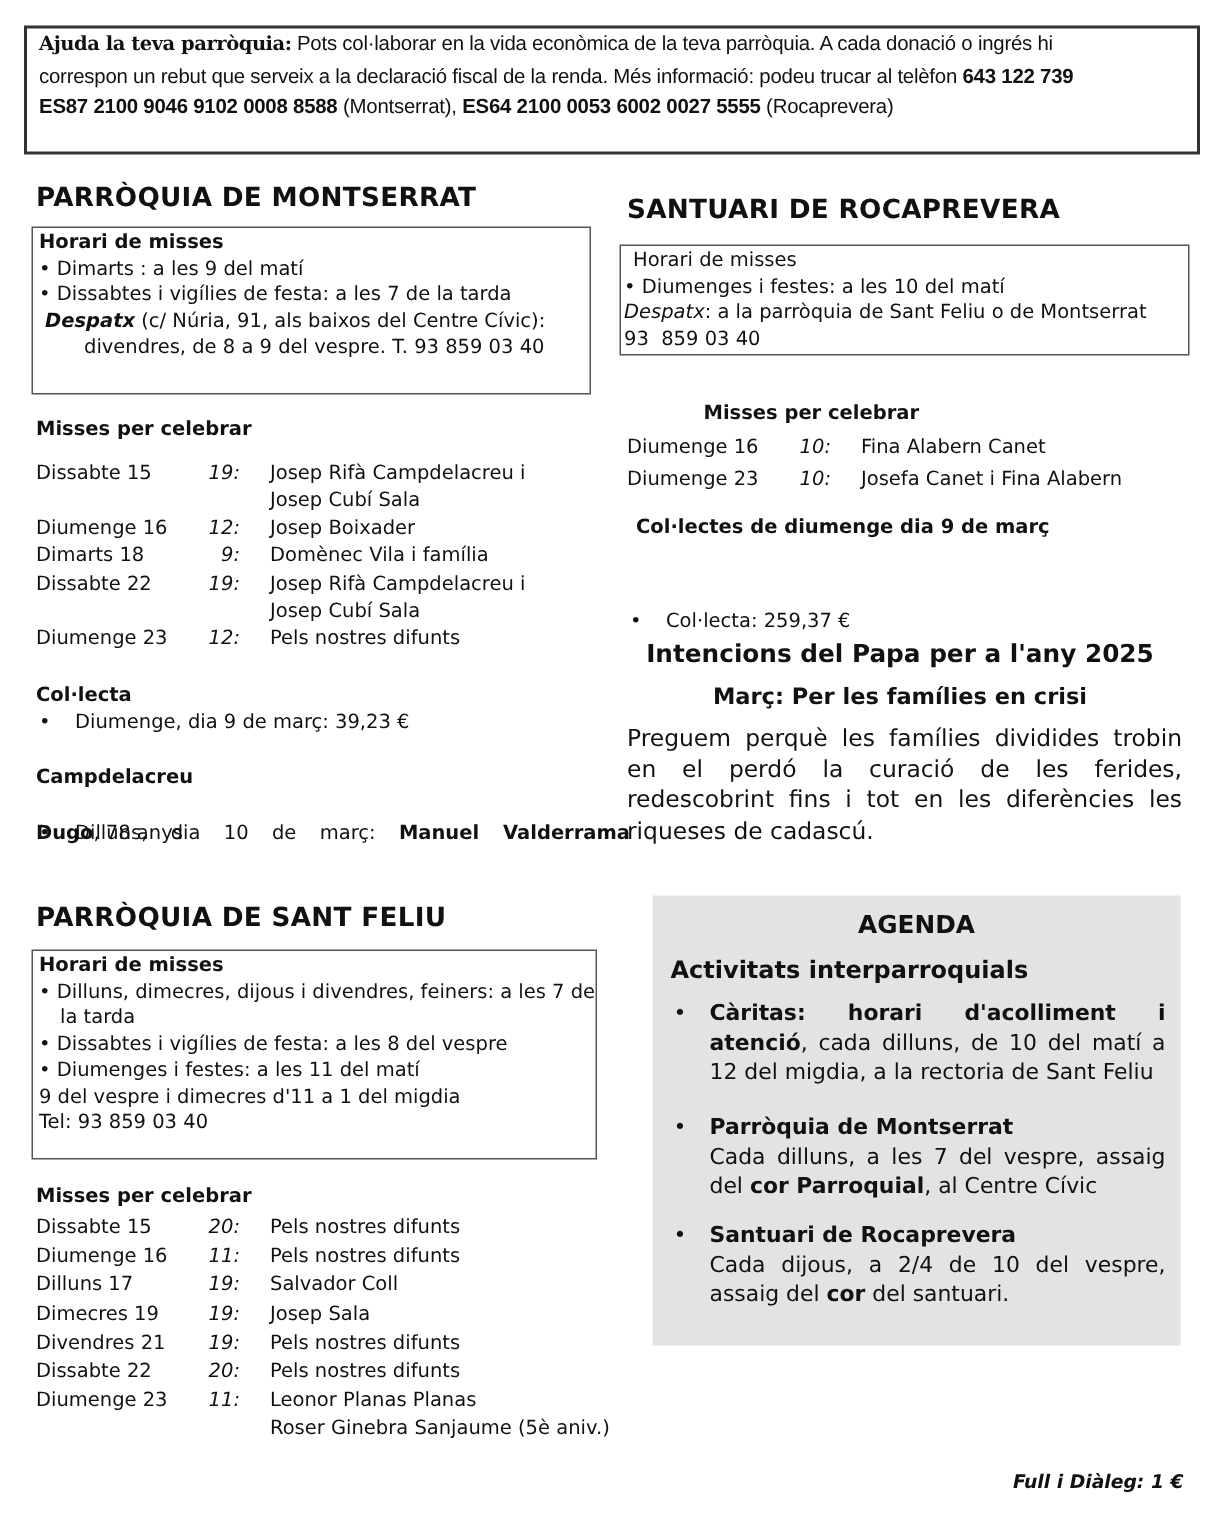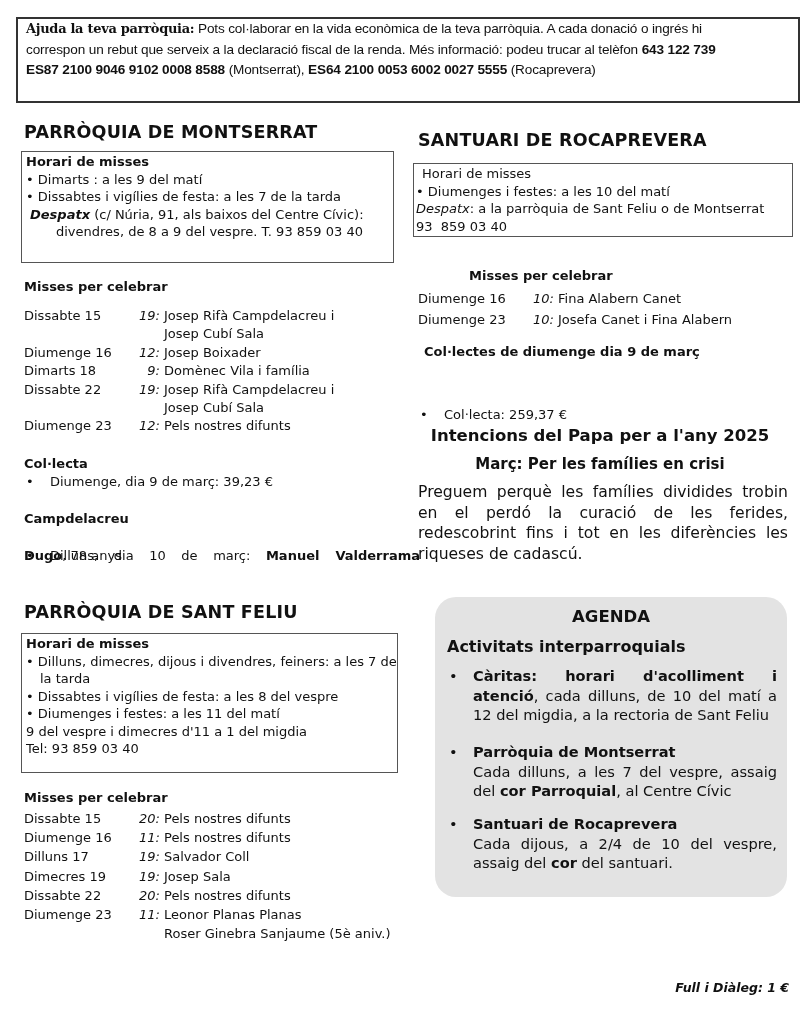--- a/index.html
+++ b/index.html
@@ -32,33 +32,32 @@
     .box .ln { display: block; white-space: nowrap; }
     .box .ind { padding-left: 30px; }
     .box .ind2 { padding-left: 14px; }
     .hb { font-weight: bold; }
 
     .sub { font-size: 13px; font-weight: bold; white-space: nowrap; }
 
     table.mass { border-collapse: collapse; font-size: 13px; }
     table.mass td { padding: 0; vertical-align: top; white-space: nowrap; line-height: 18.4px; }
     table.mass td.day { width: 110px; }
-    table.mass td.hr { font-style: italic; text-align: right; padding-right: 4px; width: 26px; }
+    table.mass td.hr { font-style: italic; text-align: right; padding-right: 20px; width: 26px; }
 
     .bullet-line { font-size: 13px; line-height: 18.4px; position: relative; padding-left: 26px; }
     .bullet-line .dot { position: absolute; left: 2px; top: 0; }
 
     #pope-title { font-size: 16.5px; font-weight: bold; text-align: center; white-space: nowrap; }
     #pope-sub { font-size: 15px; font-weight: bold; text-align: center; white-space: nowrap; }
     #pope-text { font-size: 15.6px; line-height: 20.5px; text-align: justify; text-align-last: left; }
 
     #agenda {
       left: 435px; top: 597px; width: 352px; height: 300px;
       background: #e3e3e3;
-      border-radius: 21px;
     }
     #agenda-title { font-size: 16.5px; font-weight: bold; text-align: center; }
     #agenda-sub { font-size: 16px; font-weight: bold; white-space: nowrap; }
     .ag-item { position: absolute; left: 12px; width: 330px; font-size: 14.6px; line-height: 19.5px; }
     .ag-item .dot { position: absolute; left: 2px; top: 0; }
     .ag-item .txt { margin-left: 26px; text-align: justify; text-align-last: left; }
 
     #footer-price { right: 20px; top: 980px; font-size: 12.5px; font-weight: bold; font-style: italic; }
   </style>
 </head>
@@ -189,20 +188,25 @@
         <td class="day" style="line-height: 19.2px;">Dilluns 17</td>
         <td class="hr" style="line-height: 19.2px;">19:</td>
         <td class="int" style="line-height: 19.2px;">Salvador Coll</td>
       </tr>
       <tr style="height: 19.2px;">
         <td class="day" style="line-height: 19.2px;">Dimecres 19</td>
         <td class="hr" style="line-height: 19.2px;">19:</td>
         <td class="int" style="line-height: 19.2px;">Josep Sala</td>
       </tr>
       <tr style="height: 19.2px;">
+        <td class="day" style="line-height: 19.2px;">Divendres 21</td>
+        <td class="hr" style="line-height: 19.2px;">19:</td>
+        <td class="int" style="line-height: 19.2px;">Pels nostres difunts</td>
+      </tr>
+      <tr style="height: 19.2px;">
         <td class="day" style="line-height: 19.2px;">Dissabte 22</td>
         <td class="hr" style="line-height: 19.2px;">20:</td>
         <td class="int" style="line-height: 19.2px;">Pels nostres difunts</td>
       </tr>
       <tr style="height: 19.2px;">
         <td class="day" style="line-height: 19.2px;">Diumenge 23</td>
         <td class="hr" style="line-height: 19.2px;">11:</td>
         <td class="int" style="line-height: 19.2px;">Leonor Planas Planas</td>
       </tr>
       <tr style="height: 19.2px;">

